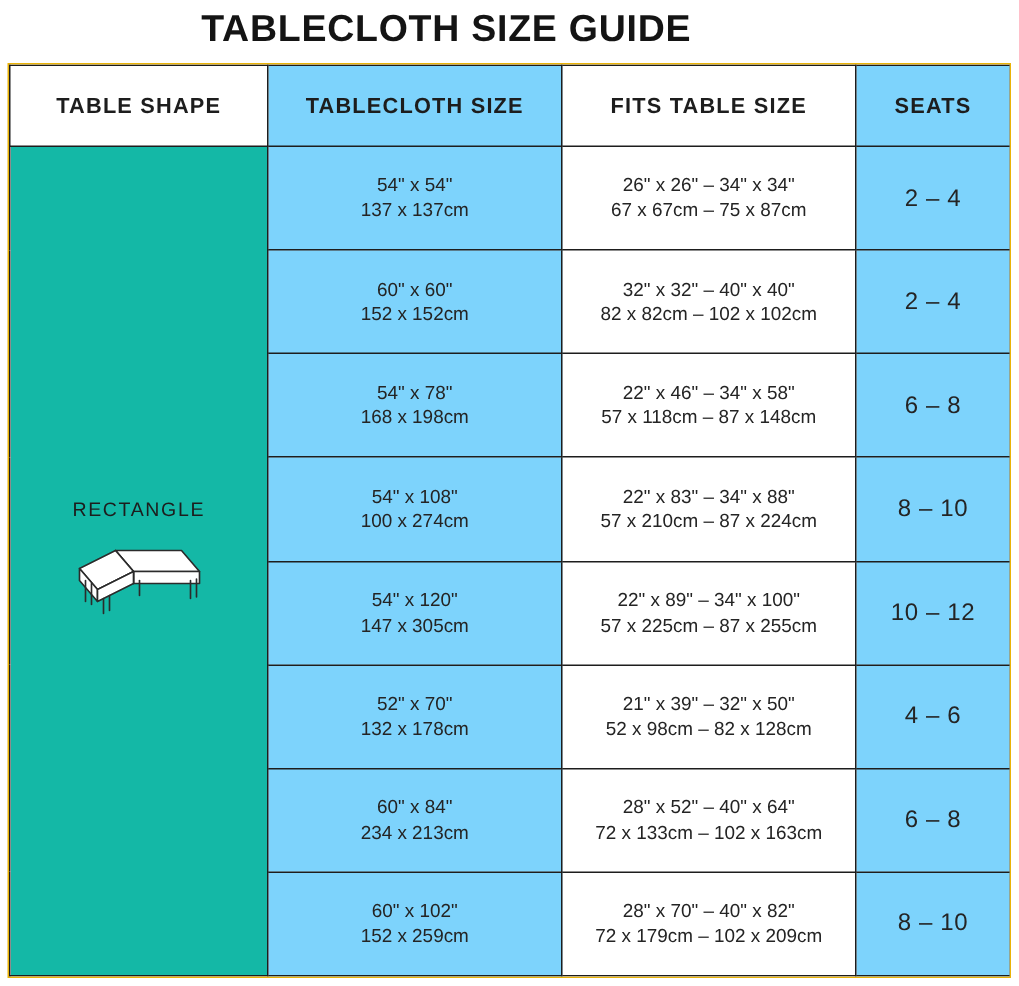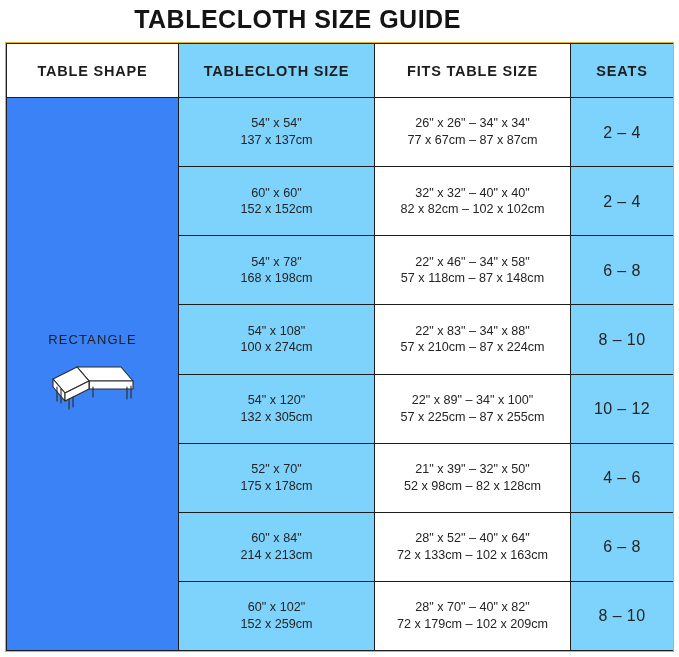--- a/index.html
+++ b/index.html
@@ -75,21 +75,21 @@
     height: 68px;
   }
   td.cell .line1 { display: block; }
   td.cell .line2 { display: block; }
   td.seats {
     font-size: 16px;
     letter-spacing: 0.4px;
   }
   .shape-cell {
     position: relative;
-    background: #3b82f6;
+    background: #14b8a6;
   }
   .shape-label {
     font-size: 13px;
     letter-spacing: 1.1px;
     color: #1d1d1d;
     display: block;
     margin-bottom: 8px;
     text-transform: uppercase;
   }
   .shape-art {
@@ -141,21 +141,21 @@
                 </g>
               </svg>
             </span>
           </td>
           <td class="cell tint">
             <span class="line1">54" x 54"</span>
             <span class="line2">137 x 137cm</span>
           </td>
           <td class="cell plain">
             <span class="line1">26" x 26" – 34" x 34"</span>
-            <span class="line2">77 x 67cm – 87 x 87cm</span>
+            <span class="line2">67 x 67cm – 75 x 87cm</span>
           </td>
           <td class="cell seats tint">2 – 4</td>
         </tr>
 
         <tr>
           <td class="cell tint">
             <span class="line1">60" x 60"</span>
             <span class="line2">152 x 152cm</span>
           </td>
           <td class="cell plain">
@@ -185,45 +185,45 @@
           <td class="cell plain">
             <span class="line1">22" x 83" – 34" x 88"</span>
             <span class="line2">57 x 210cm – 87 x 224cm</span>
           </td>
           <td class="cell seats tint">8 – 10</td>
         </tr>
 
         <tr>
           <td class="cell tint">
             <span class="line1">54" x 120"</span>
-            <span class="line2">132 x 305cm</span>
+            <span class="line2">147 x 305cm</span>
           </td>
           <td class="cell plain">
             <span class="line1">22" x 89" – 34" x 100"</span>
             <span class="line2">57 x 225cm – 87 x 255cm</span>
           </td>
           <td class="cell seats tint">10 – 12</td>
         </tr>
 
         <tr>
           <td class="cell tint">
             <span class="line1">52" x 70"</span>
-            <span class="line2">175 x 178cm</span>
+            <span class="line2">132 x 178cm</span>
           </td>
           <td class="cell plain">
             <span class="line1">21" x 39" – 32" x 50"</span>
             <span class="line2">52 x 98cm – 82 x 128cm</span>
           </td>
           <td class="cell seats tint">4 – 6</td>
         </tr>
 
         <tr>
           <td class="cell tint">
             <span class="line1">60" x 84"</span>
-            <span class="line2">214 x 213cm</span>
+            <span class="line2">234 x 213cm</span>
           </td>
           <td class="cell plain">
             <span class="line1">28" x 52" – 40" x 64"</span>
             <span class="line2">72 x 133cm – 102 x 163cm</span>
           </td>
           <td class="cell seats tint">6 – 8</td>
         </tr>
 
         <tr>
           <td class="cell tint">

